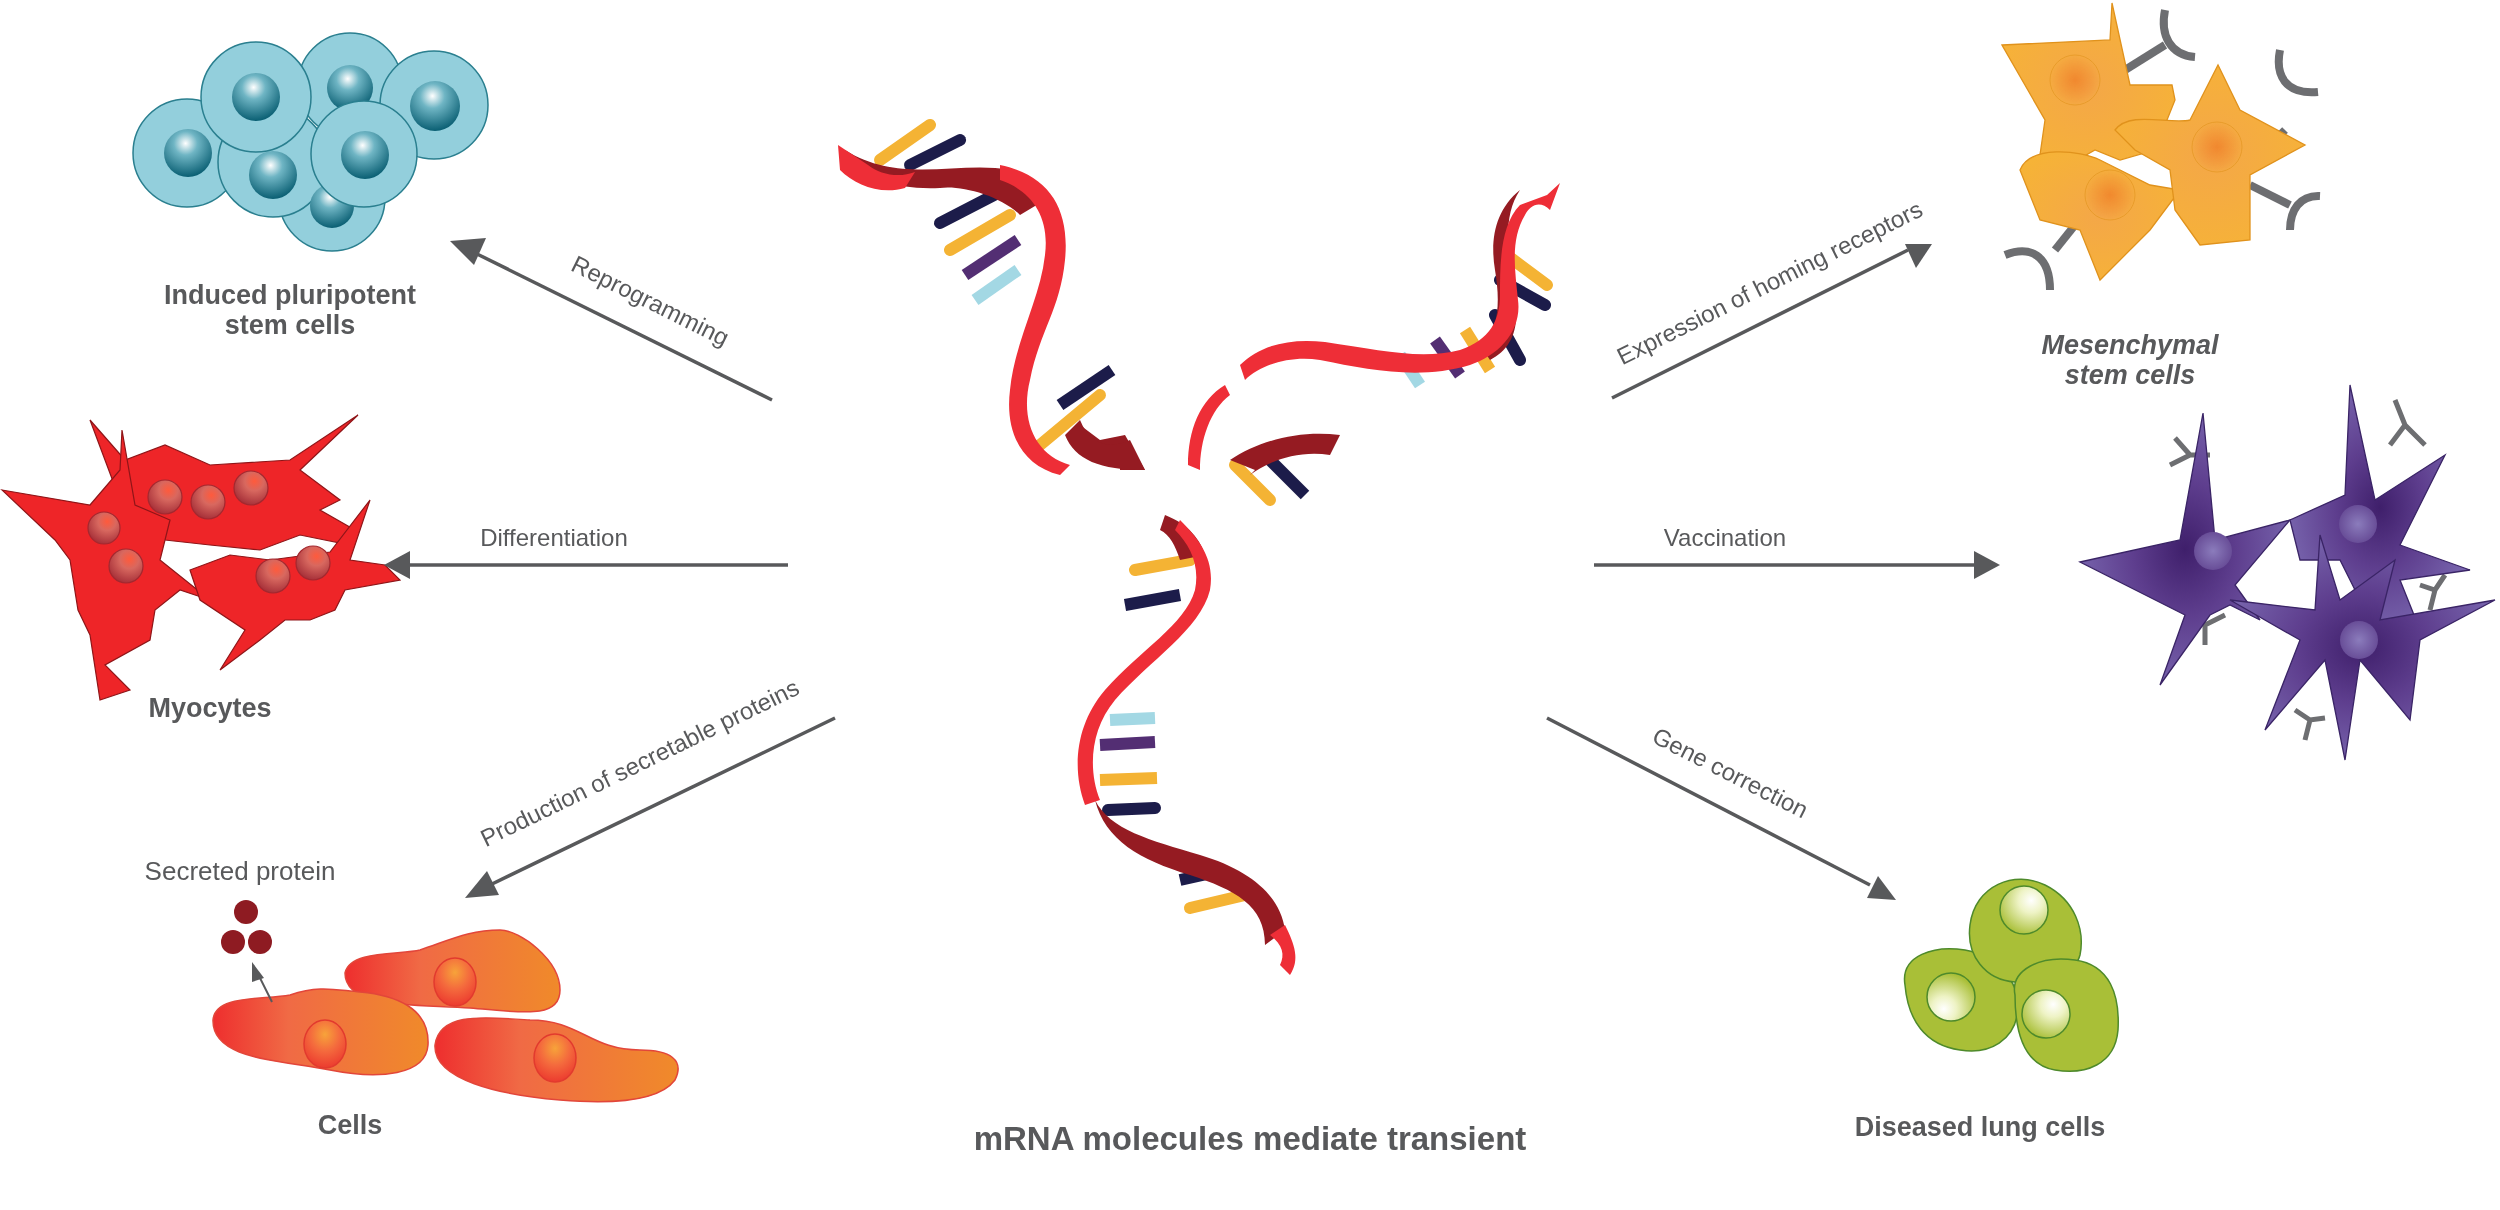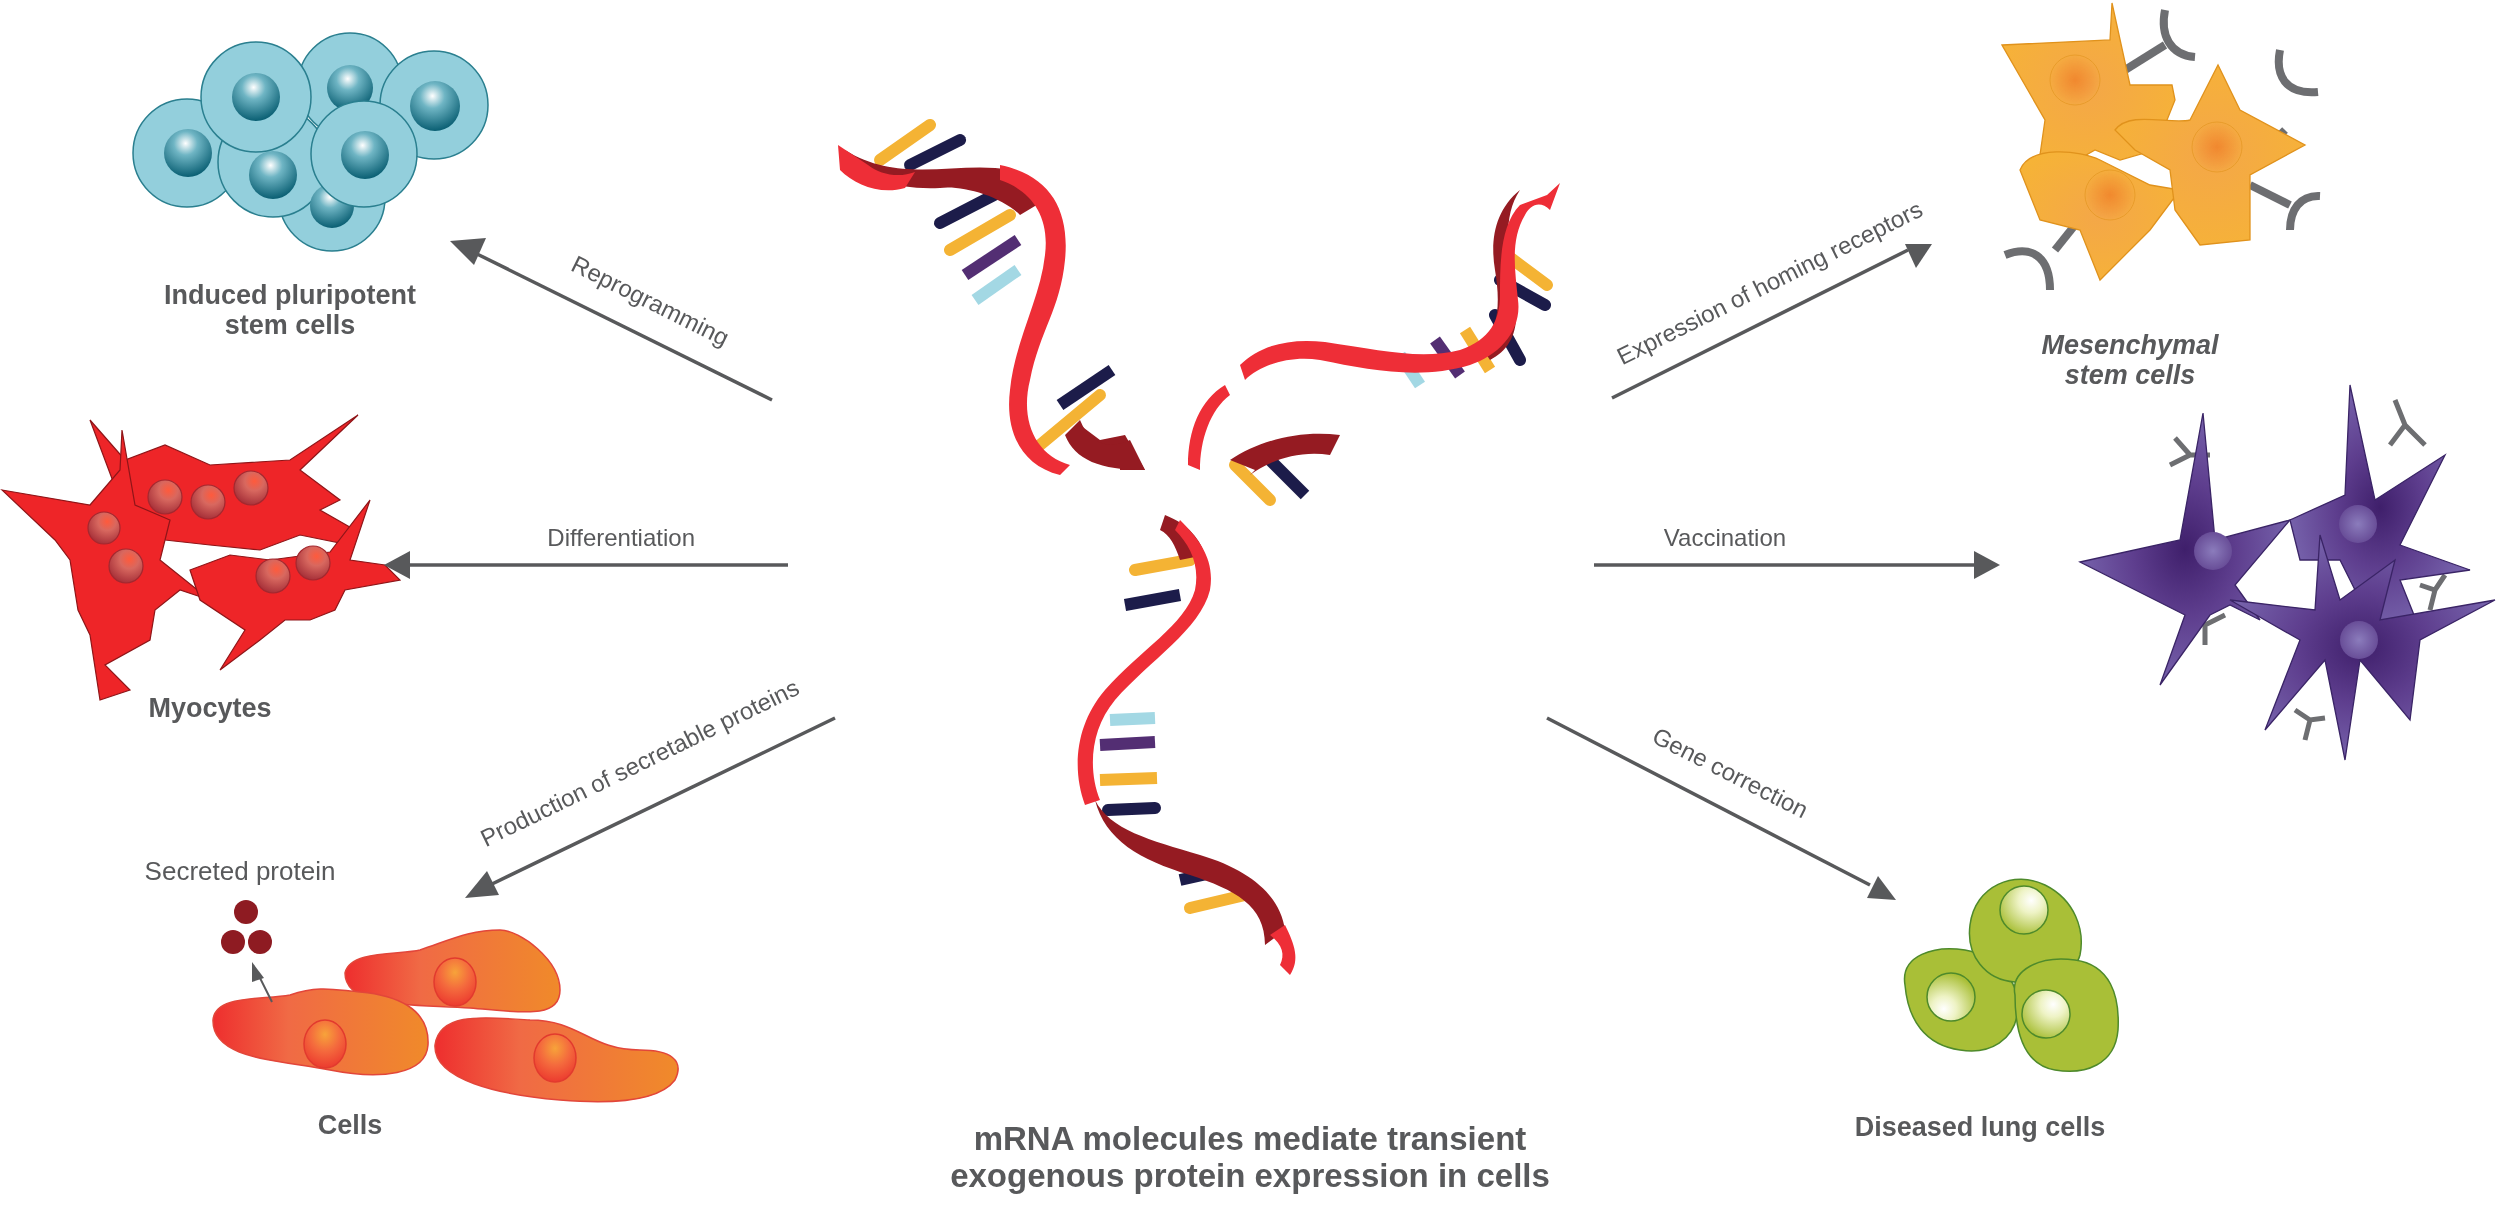--- a/index.html
+++ b/index.html
@@ -253,24 +253,23 @@
   <div>Mesenchymal</div>
   <div>stem cells</div>
 </div>
 <div class="lbl cell-lbl" style="left:1830px;top:1112px;width:300px;">
   <div>Diseased lung cells</div>
 </div>
 
 <div class="lbl" style="left:140px;top:857px;width:200px;font-size:26px;">Secreted protein</div>
 
 <div class="lbl arrow-lbl" style="left:540px;top:288px;width:220px;transform:rotate(26.5deg);">Reprogramming</div>
-<div class="lbl arrow-lbl" style="left:475px;top:525px;width:220px;text-align:right;">Differentiation</div>
+<div class="lbl arrow-lbl" style="left:444px;top:525px;width:220px;">Differentiation</div>
 <div class="lbl arrow-lbl" style="left:440px;top:750px;width:400px;transform:rotate(-26deg);">Production of secretable proteins</div>
 <div class="lbl arrow-lbl" style="left:1570px;top:270px;width:400px;transform:rotate(-26.5deg);">Expression of homing receptors</div>
 <div class="lbl arrow-lbl" style="left:1615px;top:525px;width:220px;">Vaccination</div>
 <div class="lbl arrow-lbl" style="left:1610px;top:760px;width:240px;transform:rotate(27deg);">Gene correction</div>
 
 <div class="lbl title" style="left:850px;top:1085px;width:800px;margin-top:36px;">
   <div>mRNA molecules mediate transient</div>
-  <div>exogenous protein expression in cells</div>
 </div>
 
 </div>
 
 </body></html>

